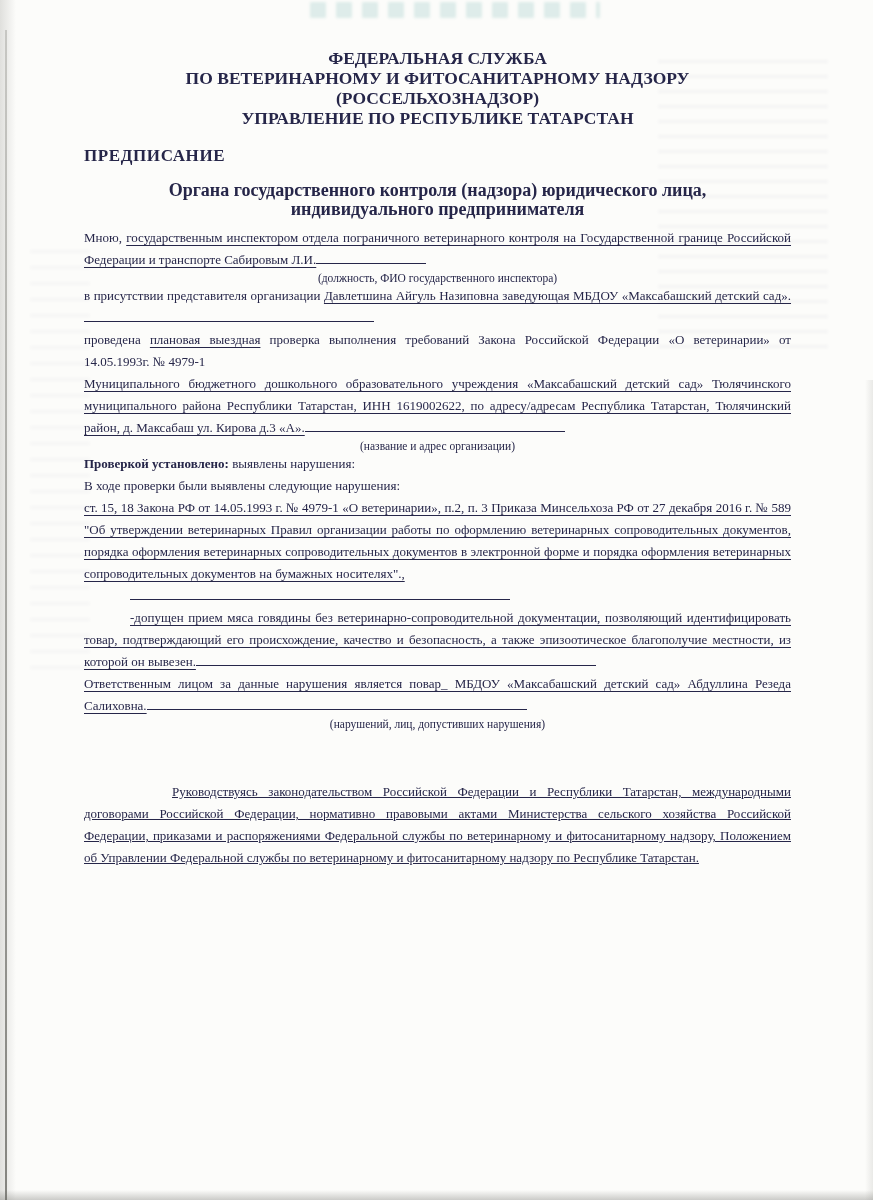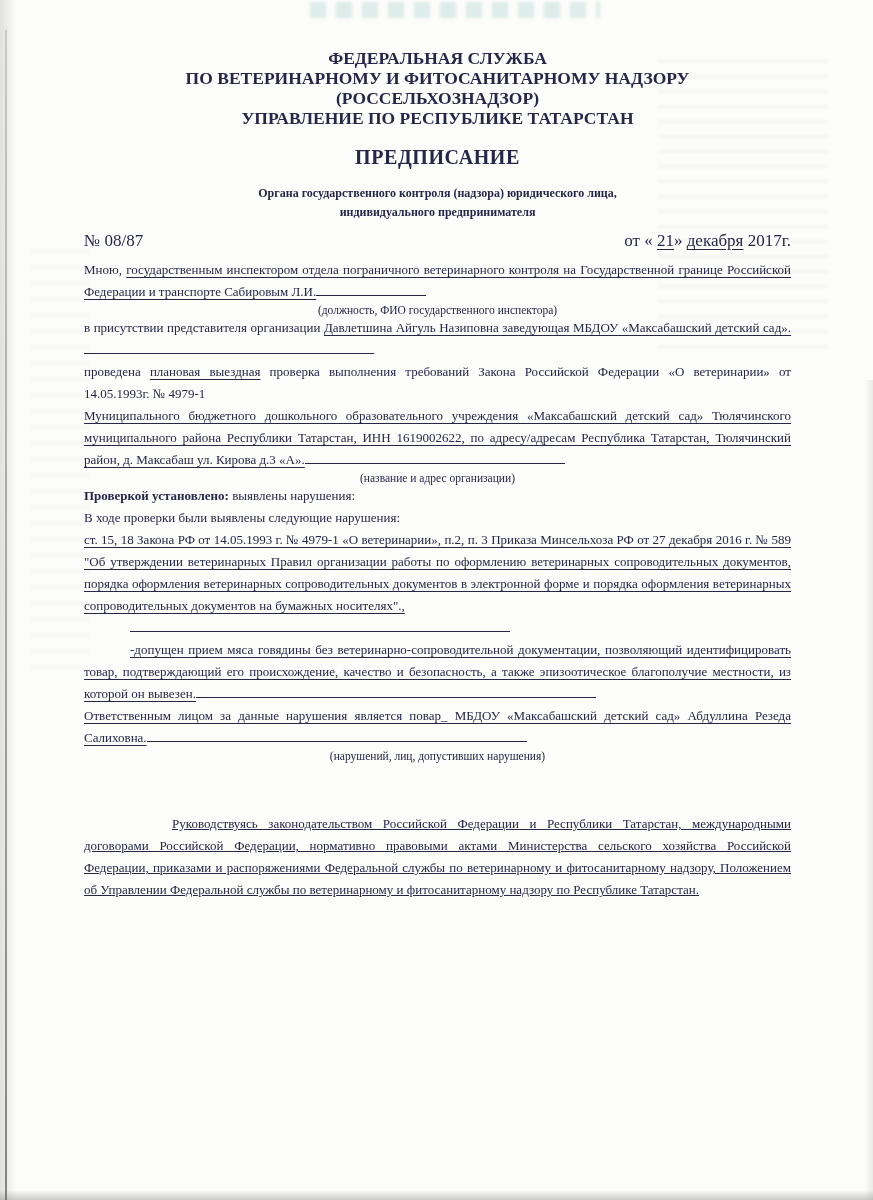--- a/index.html
+++ b/index.html
@@ -7,22 +7,22 @@
   body {
     position:relative;
     overflow:hidden;
     background: var(--paper, #fcfcfa);
     color: var(--ink, #262649);
     font-family: "Liberation Serif", "DejaVu Serif", serif;
   }
   .content { position:absolute; left:84px; right:82px; top:48px; }
 
   .hdr      { text-align:center; font-weight:bold; font-size:17.5px; line-height:20px; }
-  .title    { text-align:center; font-weight:bold; font-size:20px; letter-spacing:.6px; margin-top:18px; }
-  .subtitle { text-align:center; font-weight:bold; font-size:12px; line-height:19px; margin-top:15px; }
+  .title    { font-weight:bold; font-size:17px; letter-spacing:.6px; margin-top:18px; }
+  .subtitle { text-align:center; font-weight:bold; font-size:18px; line-height:19px; margin-top:15px; }
   .meta     { display:flex; justify-content:space-between; align-items:baseline; font-size:17px; margin-top:9px; }
 
   p.b { font-size:13px; line-height:22px; text-align:justify; }
   .mt8  { margin-top:8px; }
   .mt50 { margin-top:50px;text-decoration:underline; }
   .ind46 { text-indent:46px; }
   .ind88 { text-indent:88px; }
   .strong { font-weight:bold; }
 
   .u { text-decoration:underline; text-underline-offset:3px; text-decoration-thickness:1px; }
@@ -68,24 +68,20 @@
     <div>УПРАВЛЕНИЕ ПО РЕСПУБЛИКЕ ТАТАРСТАН</div>
   </div>
 
   <div class="title">ПРЕДПИСАНИЕ</div>
 
   <div class="subtitle">
     <div>Органа государственного контроля (надзора) юридического лица,</div>
     <div>индивидуального предпринимателя</div>
   </div>
 
-  <div class="meta">
-    <span>№ 08/87</span>
-    <span><span>от « </span><span class="u">21</span><span>» </span><span class="u">декабря</span><span> 2017г.</span></span>
-  </div>
 
   <p class="b mt8">
     <span>Мною,</span>
     <span class="u">государственным инспектором отдела пограничного ветеринарного контроля на Государственной границе Российской Федерации и транспорте Сабировым Л.И.</span><span class="rule w110"></span>
   </p>
   <div class="caption">(должность, ФИО государственного инспектора)</div>
 
   <p class="b">
     <span>в присутствии представителя организации</span>
     <span class="u">Давлетшина Айгуль Назиповна заведующая МБДОУ «Максабашский детский сад».</span><span class="rule w290"></span>

